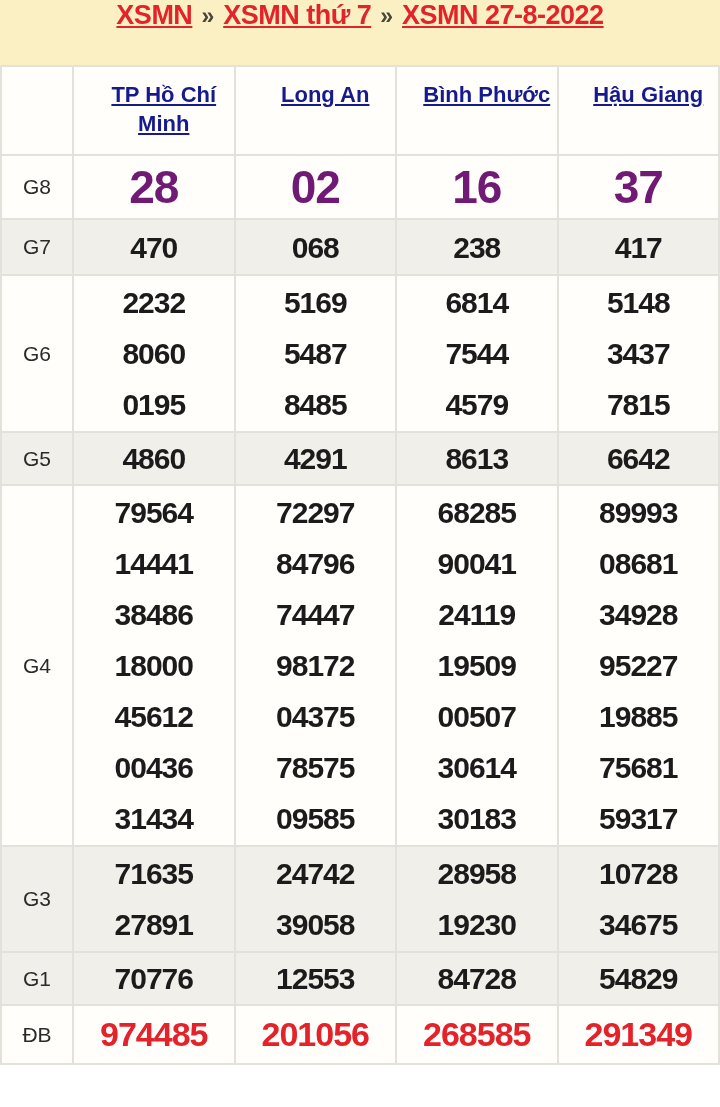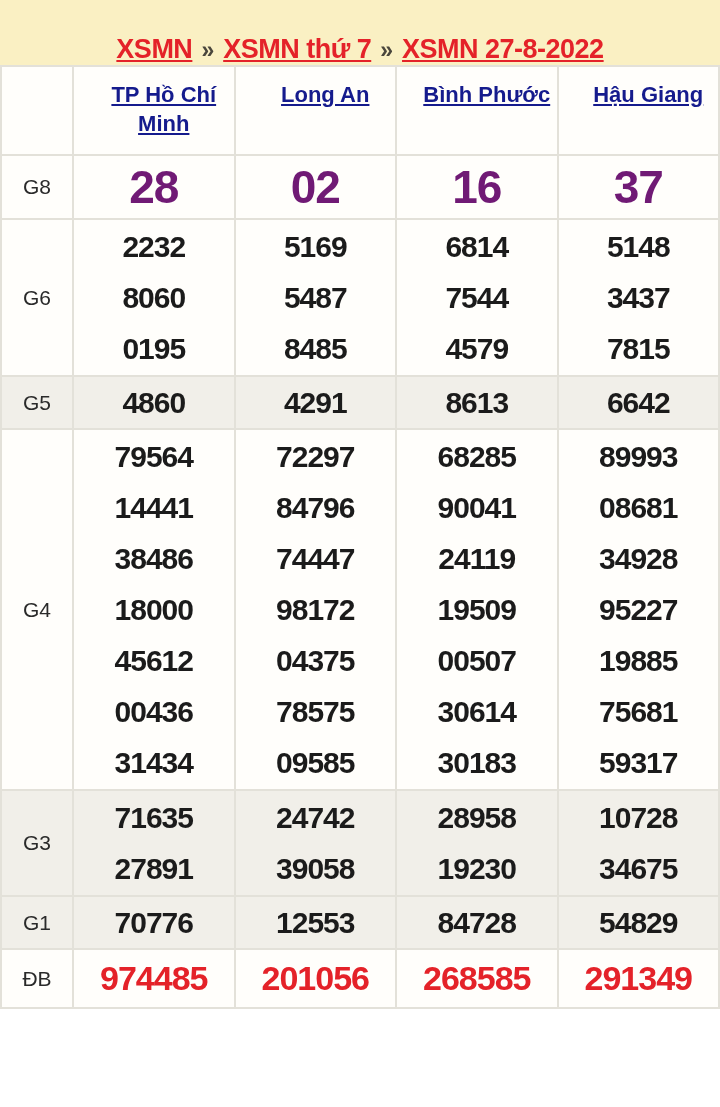--- a/index.html
+++ b/index.html
@@ -1,19 +1,19 @@
 <!DOCTYPE html>
 <html><head>
 <meta charset="utf-8">
 <style>
   html,body{margin:0;padding:0;background:#ffffff;font-family:"Liberation Sans",sans-serif;}
   .page{width:720px;height:1107px;display:flex;flex-direction:column;overflow:hidden;background:#ffffff;}
 
   
-  .banner{flex:0 0 auto;height:65px;background:#faf0c3;display:flex;align-items:flex-end;justify-content:center;}
+  .banner{flex:0 0 auto;height:65px;background:#faf0c3;display:flex;align-items:flex-start;justify-content:center;}
   .crumb-link{color:#e42229;font-weight:bold;font-size:27px;text-decoration:underline;cursor:pointer;letter-spacing:-0.5px;}
   .crumb-sep{color:#4a463c;font-size:23px;font-weight:bold;margin:0 9px;}
 
   
   table{width:100%;border-collapse:collapse;table-layout:fixed;background:#fffefb;}
   col.lbl{width:72px;}
   th,td{border:2px solid #e3e1d9;padding:0;}
   thead th{height:74px;vertical-align:top;padding-top:13px;background:#fffefb;padding-left:20px;}
   .col-head-link{color:#151b8d;font-size:22px;font-weight:bold;text-decoration:underline;cursor:pointer;line-height:29px;display:inline-block;max-width:150px;}
   tbody td{text-align:center;vertical-align:middle;}
@@ -65,20 +65,35 @@
           <td>
             <div class="prize-value">02</div>
           </td>
           <td>
             <div class="prize-value">16</div>
           </td>
           <td>
             <div class="prize-value">37</div>
           </td>
         </tr>
+        <tr class="r-g7 stripe">
+          <td class="row-label">G7</td>
+          <td>
+            <div class="prize-value">470</div>
+          </td>
+          <td>
+            <div class="prize-value">068</div>
+          </td>
+          <td>
+            <div class="prize-value">238</div>
+          </td>
+          <td>
+            <div class="prize-value">417</div>
+          </td>
+        </tr>
         <tr class="r-g6">
           <td class="row-label">G6</td>
           <td class="multi">
             <div class="prize-value">2232</div>
             <div class="prize-value">8060</div>
             <div class="prize-value">0195</div>
           </td>
           <td class="multi">
             <div class="prize-value">5169</div>
             <div class="prize-value">5487</div>

